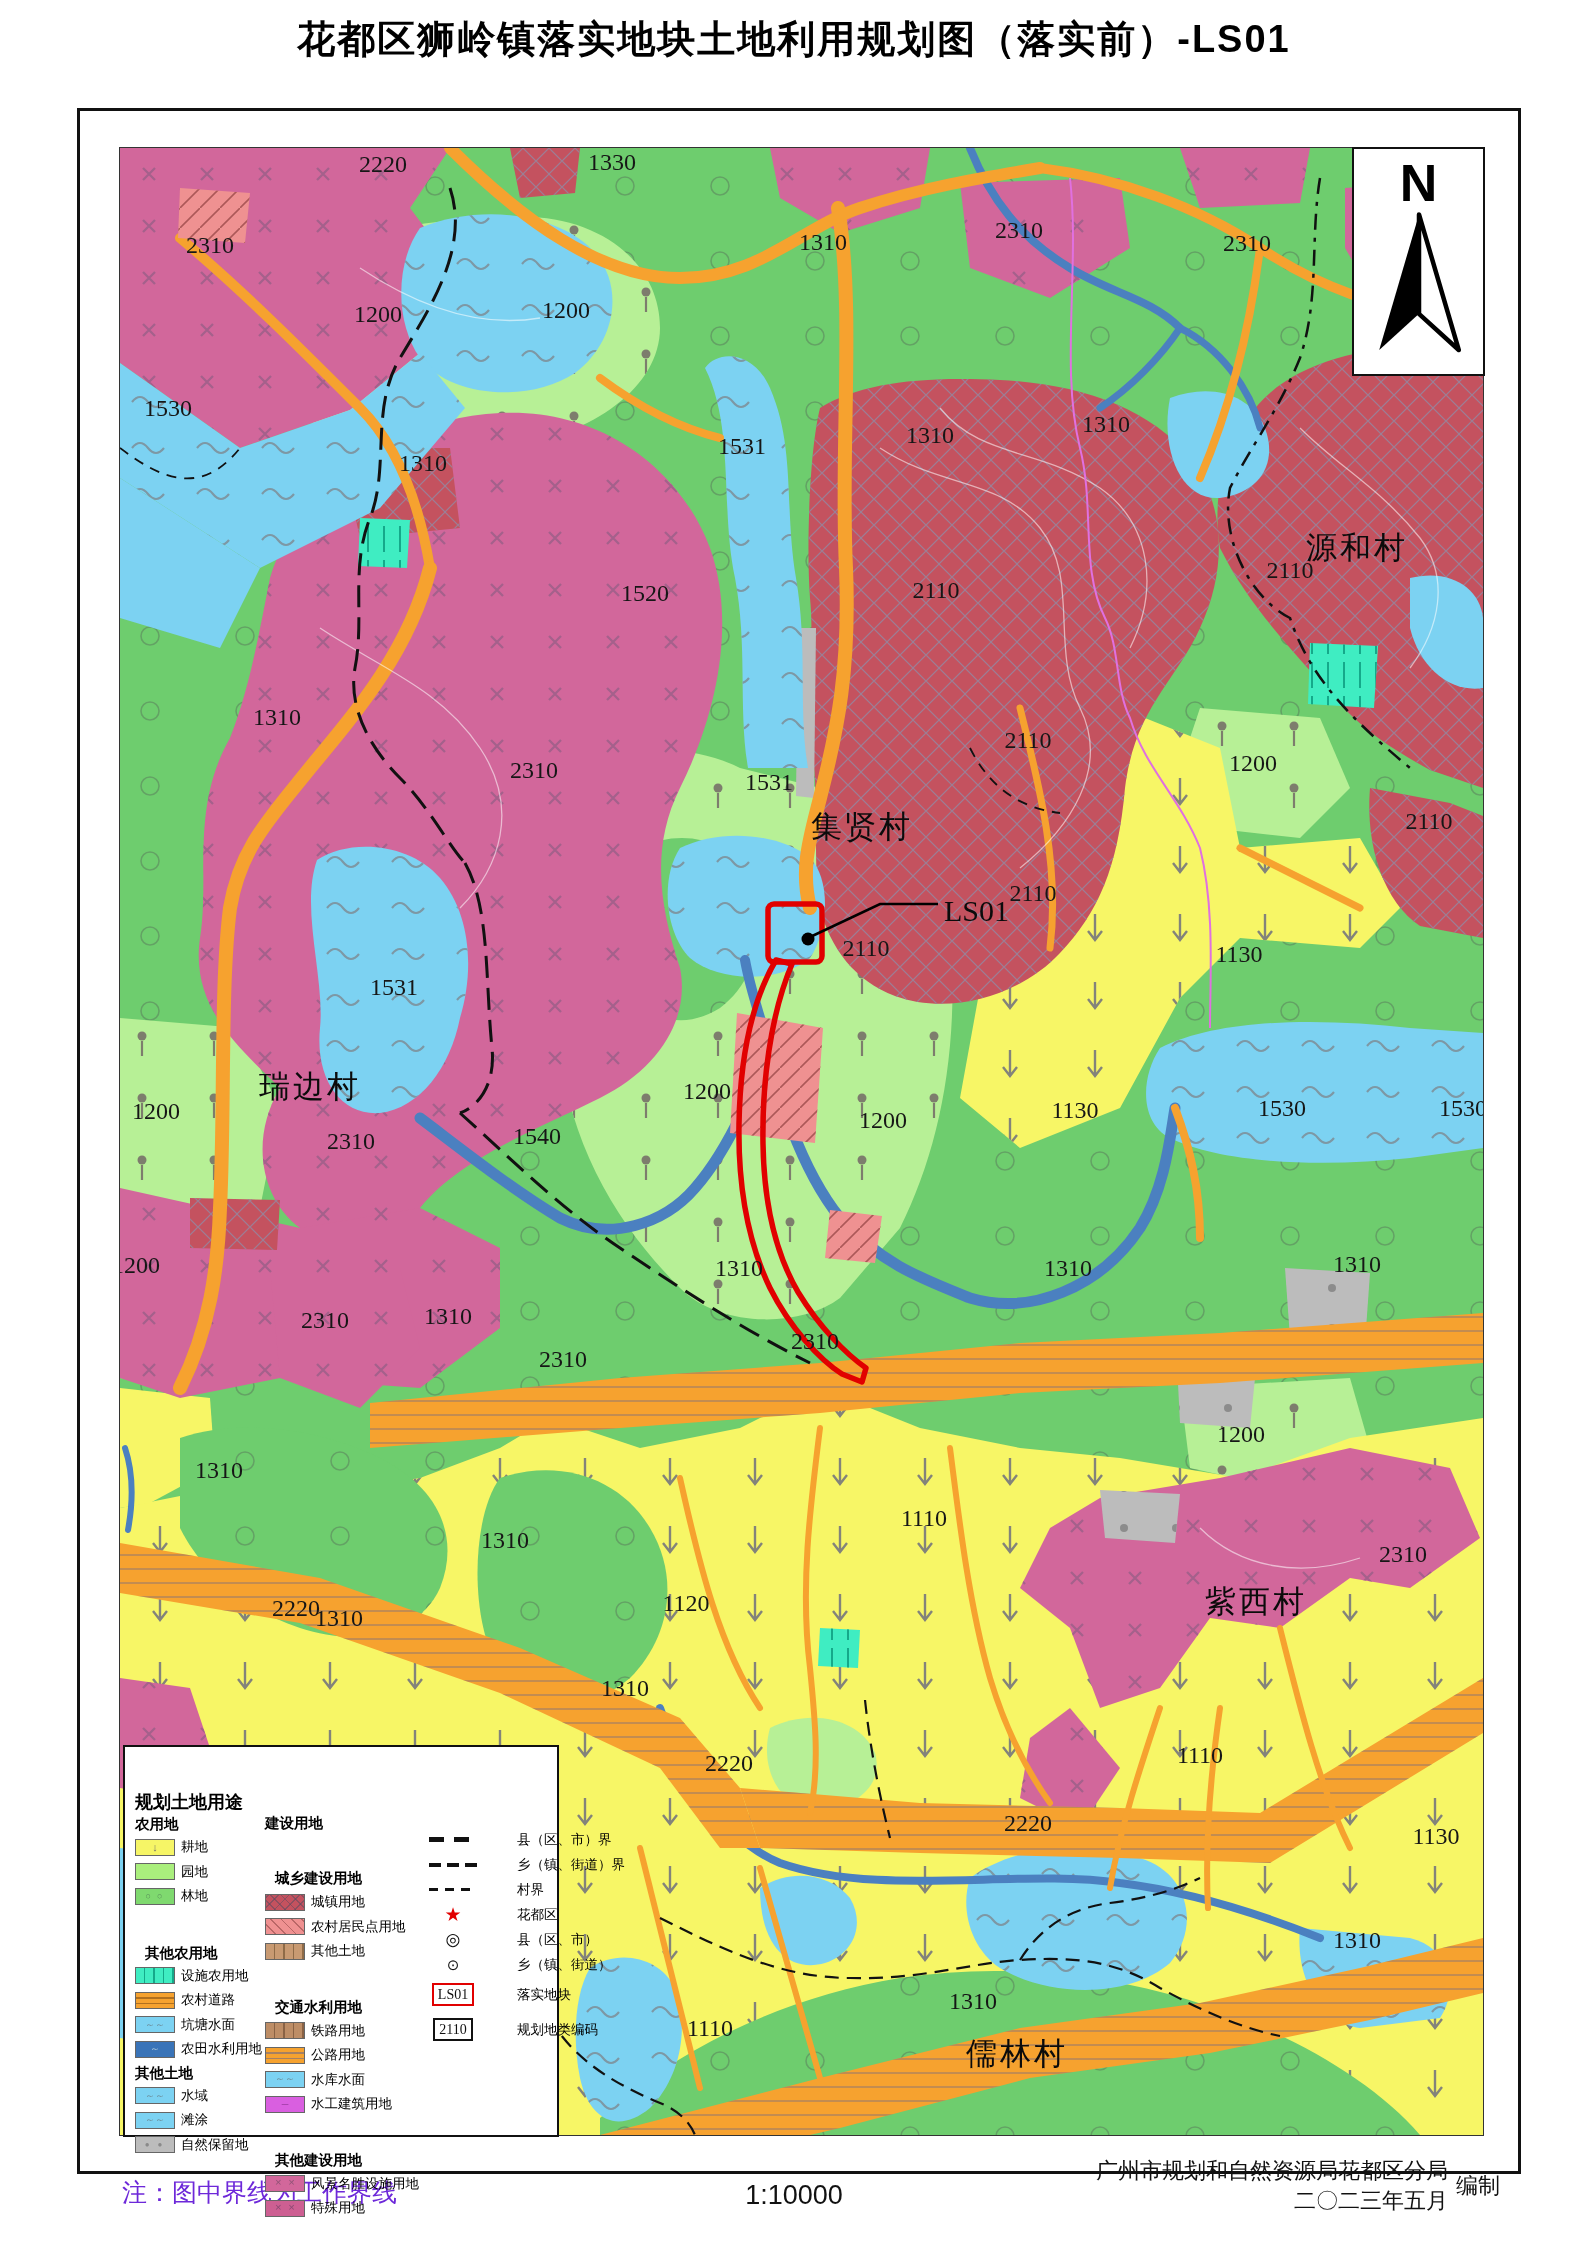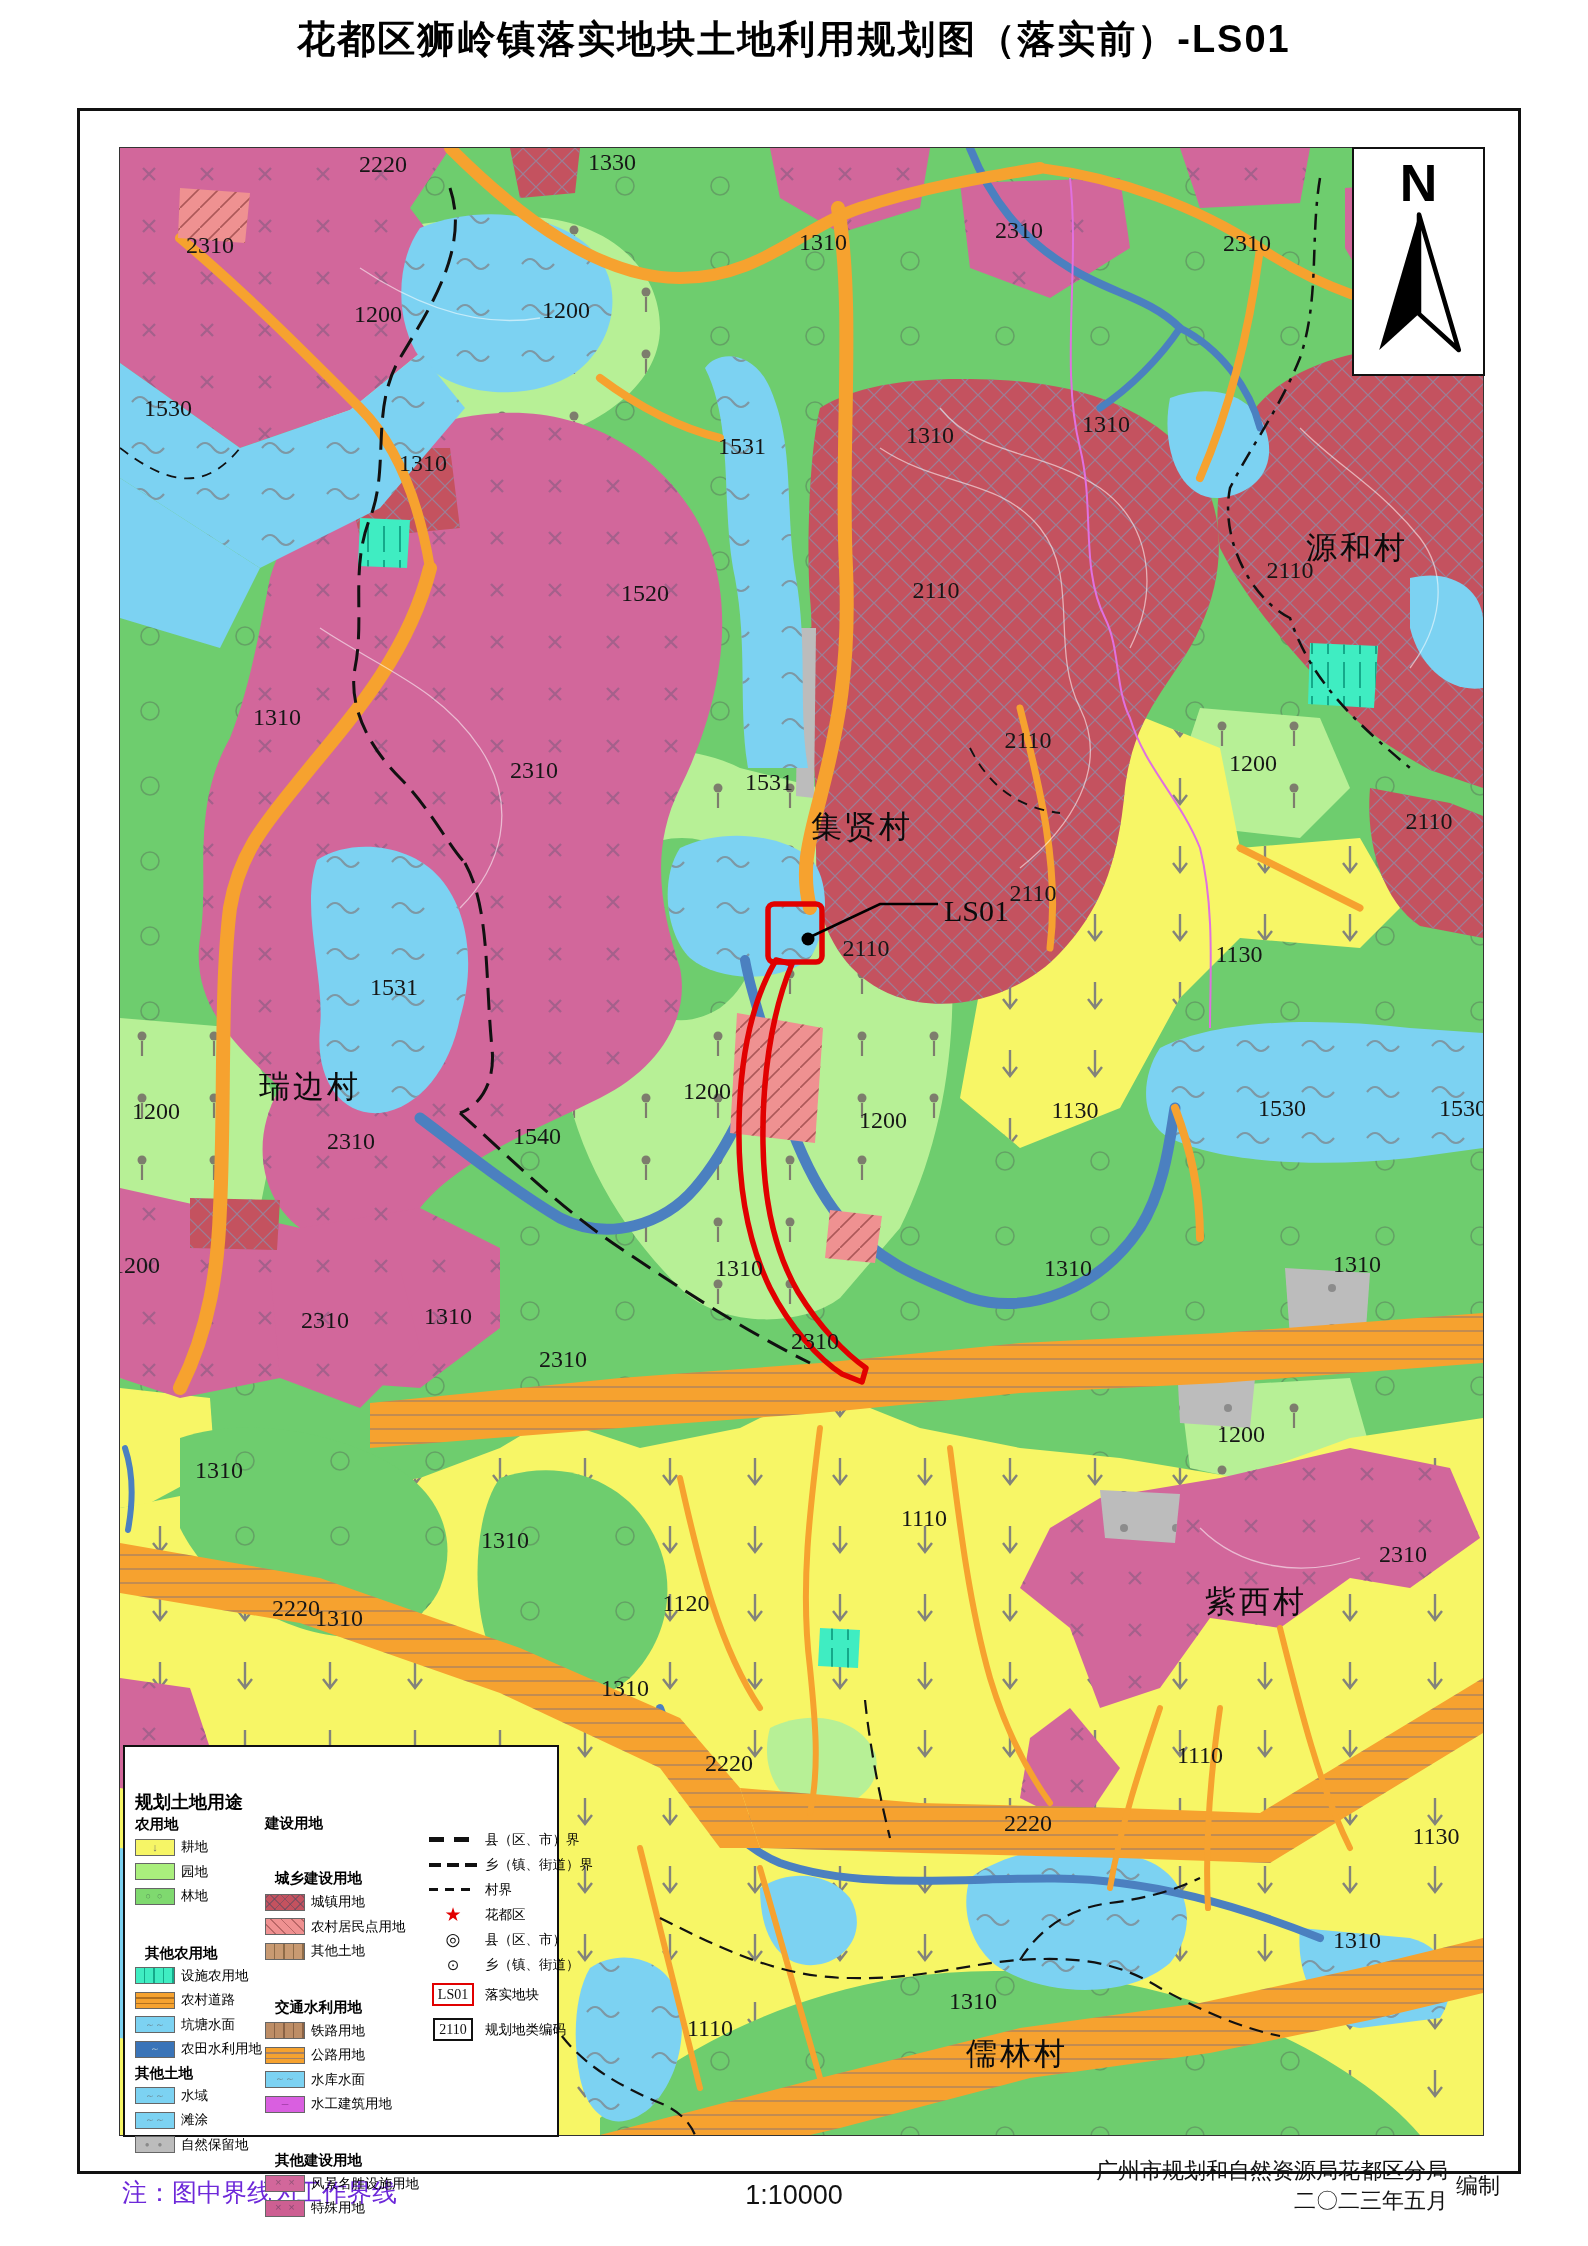--- a/index.html
+++ b/index.html
@@ -52,21 +52,21 @@
   .lsym{width:52px;flex:none;display:flex;align-items:center;justify-content:center;}
   .ln-county{width:48px;height:5px;background:repeating-linear-gradient(90deg,#111 0 15px,transparent 15px 25px);}
   .ln-town{width:48px;height:4px;background:repeating-linear-gradient(90deg,#111 0 12px,transparent 12px 18px);}
   .ln-village{width:48px;height:2.5px;background:repeating-linear-gradient(90deg,#111 0 9px,transparent 9px 16px);}
   .sym-star{color:#e10000;font-size:19px;}
   .sym-county{font-size:17px;color:#111;}
   .sym-town{font-size:15px;color:#111;}
   .bx{font-family:"Liberation Serif",serif;font-size:14px;padding:1px 4px;line-height:1.25;}
   .bx.red{border:2.5px solid #e10000;color:#111;}
   .bx.black{border:2.5px solid #111;color:#111;}
-  #lcol3 .lrow{height:25px;}
+  #lcol3 .lrow{height:25px;gap:32px;}
   #lcol3 .lrow.tall{height:35px;}
   .footer-note{position:absolute;left:122px;top:2176px;font-size:25px;color:#6d28d9;font-family:"Liberation Serif",serif;}
   .footer-scale{position:absolute;left:694px;top:2180px;width:200px;text-align:center;font-size:27px;color:#111;
     font-family:"Liberation Sans",sans-serif;}
   .footer-attrib{position:absolute;left:1040px;top:2156px;width:460px;display:flex;align-items:center;
     font-family:"Liberation Serif",serif;color:#111;}
   .attrib-lines{flex:1;text-align:right;font-size:22px;line-height:1.35;}
   .attrib-suffix{font-size:22px;margin-left:8px;flex:none;}
   text.mlabel{font-family:"Liberation Serif",serif;font-size:24px;fill:#161616;text-anchor:middle;}
   text.mvillage{font-family:"Liberation Serif",serif;font-size:31px;fill:#0b0b0b;text-anchor:middle;letter-spacing:3px;}

